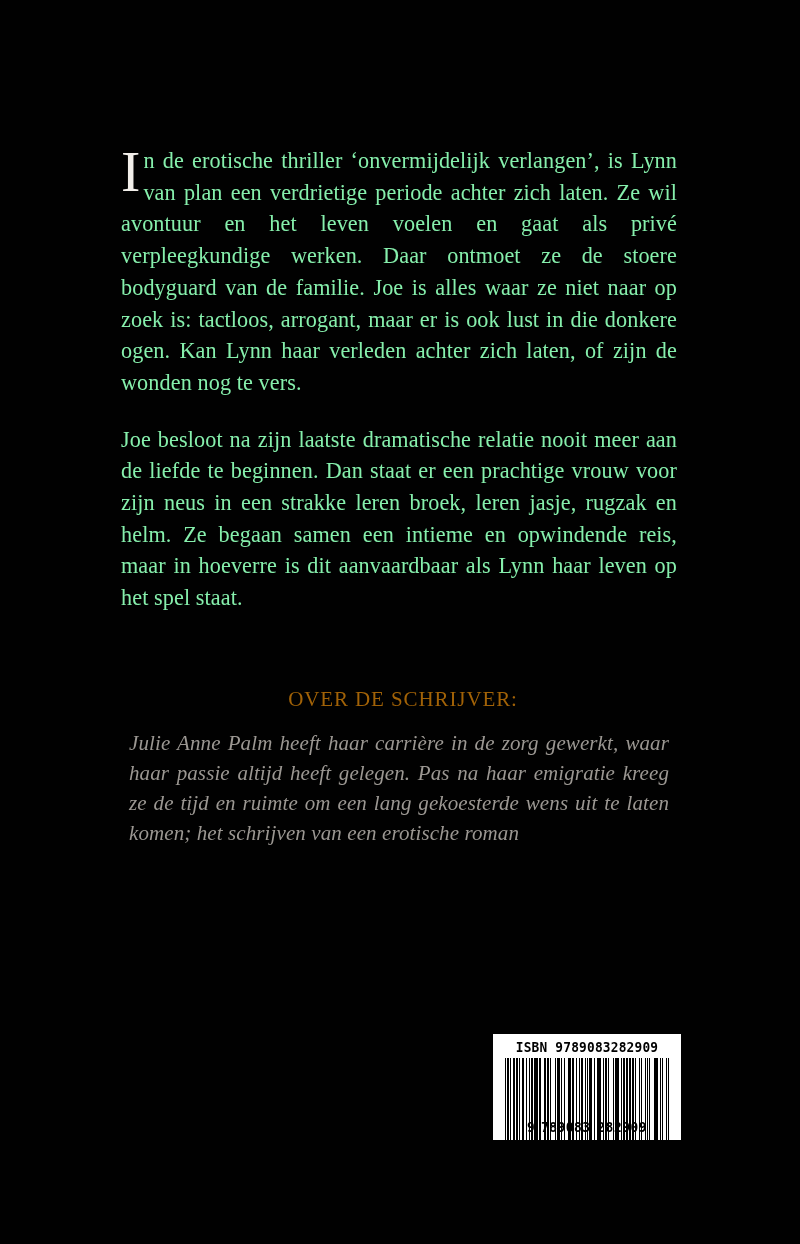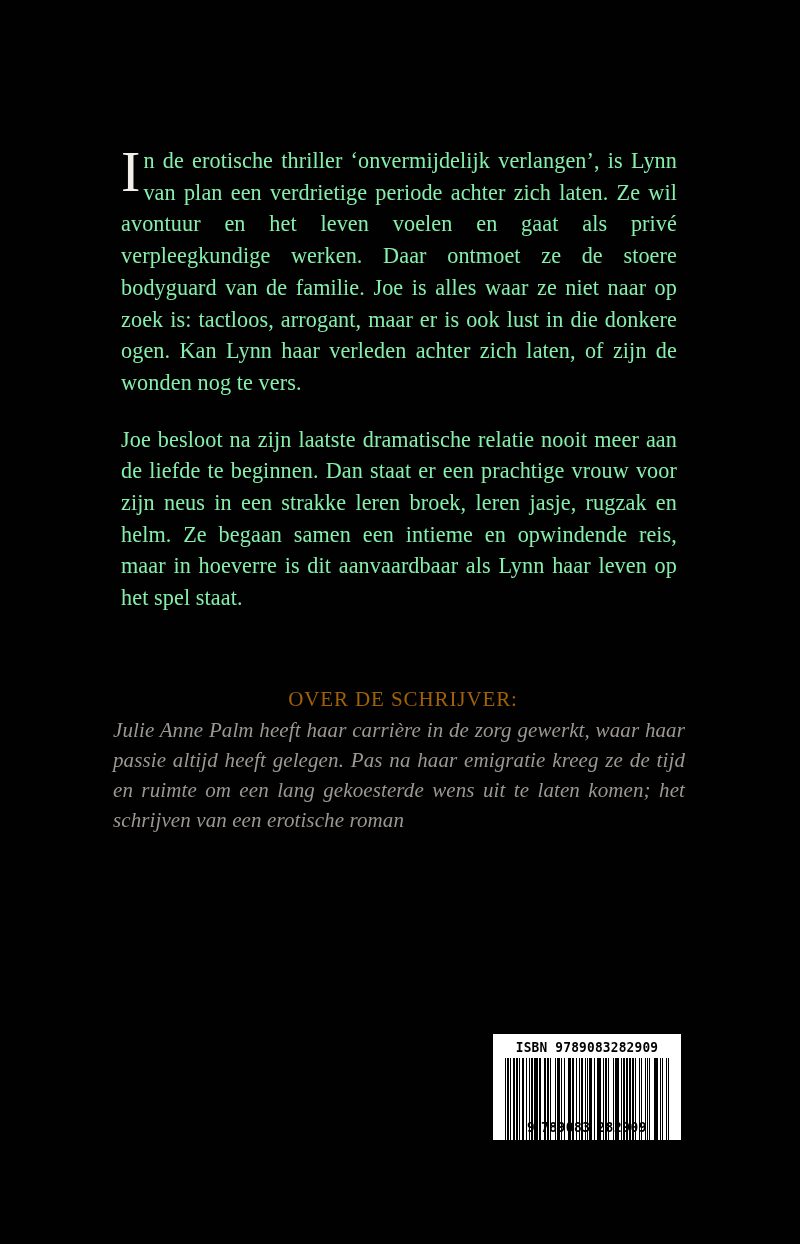--- a/index.html
+++ b/index.html
@@ -73,21 +73,21 @@
     text-indent: 8px;
   }
 
   .author-bio {
     color: #9b9792;
     font-style: italic;
     font-size: 21px;
     line-height: 30px;
     text-align: justify;
     text-justify: inter-word;
-    margin: 0;
+    margin: 16px;
     letter-spacing: 0.1px;
   }
 
   
   .barcode-box {
     position: absolute;
     left: 493px;
     top: 1034px;
     width: 188px;
     height: 106px;

